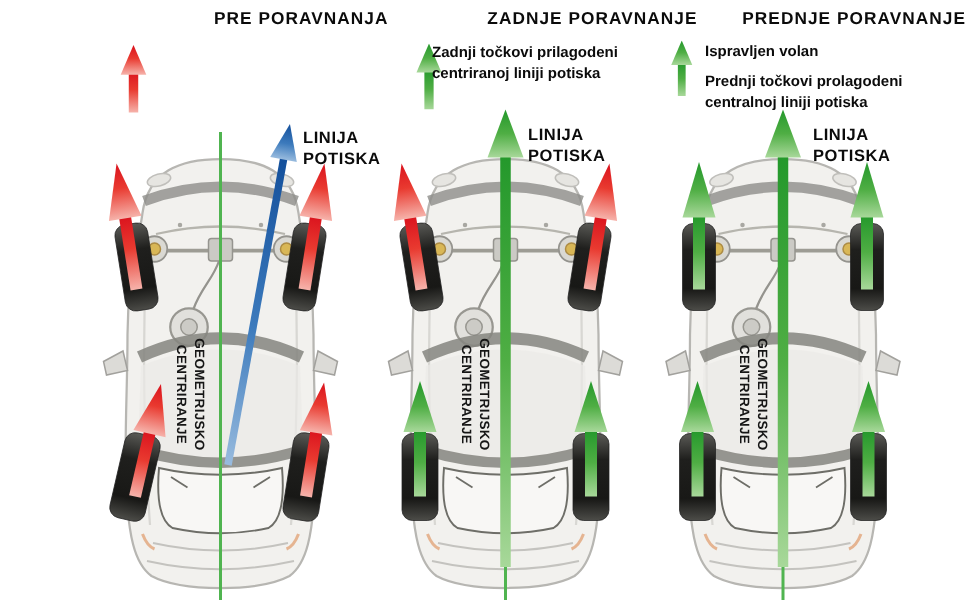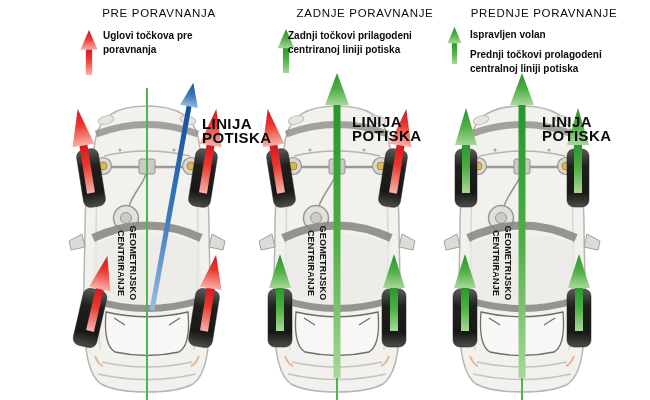--- a/index.html
+++ b/index.html
@@ -1,30 +1,30 @@
 <!DOCTYPE html>
 <html><head>
 <meta charset="utf-8">
 <style>
   html,body{margin:0;padding:0;background:#fff;}
   .stage{
     position:relative;width:650px;height:400px;overflow:hidden;background:#ffffff;
     font-family:"Liberation Sans",sans-serif;color:#0d0d0d;
   }
   .section-title{
-    position:absolute;top:7px;font-size:11.5px;font-weight:normal;
-    letter-spacing:.7px;text-align:center;white-space:nowrap;color:#0b0b0b;
+    position:absolute;top:7px;font-size:11.5px;font-weight:bold;
+    letter-spacing:.7px;text-align:right;white-space:nowrap;color:#0b0b0b;
   }
   .bullet{
     position:absolute;font-size:10px;font-weight:bold;line-height:14px;color:#0b0b0b;
   }
   .legend-arrow{position:absolute;}
   .thrust-label{
-    position:absolute;font-size:15px;font-weight:bold;line-height:14px;
-    letter-spacing:.4px;width:64px;color:#0b0b0b;z-index:2;margin-top:32px;
+    position:absolute;font-size:11px;font-weight:bold;line-height:14px;
+    letter-spacing:.4px;width:64px;color:#0b0b0b;z-index:2;
   }
   .body-label{
     position:absolute;width:78px;height:24px;font-size:9px;font-weight:bold;
     letter-spacing:.2px;line-height:12px;text-align:center;color:#161616;
     transform:rotate(90deg);z-index:2;
   }
   .car{position:absolute;top:60px;width:170px;height:345px;z-index:1;}
   svg{display:block;}
 </style>
 </head>
@@ -59,21 +59,20 @@
   </svg>
 
   <div class="section-title" style="left:59px;width:200px">PRE PORAVNANJA</div>
   <div class="section-title" style="left:444px;width:200px">PREDNJE PORAVNANJE</div>
   <div class="section-title" style="left:265px;width:200px">ZADNJE PORAVNANJE</div>
 
   <svg class="legend-arrow" style="left:80px;top:29px" width="18" height="47" viewBox="0 0 20 50">
     <rect x="6.5" y="19" width="7" height="31" fill="url(#redGrad)"></rect>
     <polygon points="0.5,22 10,0 19.5,22" fill="url(#redGrad)"></polygon>
   </svg>
-  <div class="bullet" style="left:103px;top:29px;width:110px">Uglovi točkova pre poravnanja</div>
 
   <svg class="legend-arrow" style="left:276px;top:29px" width="20" height="44" viewBox="0 0 20 50">
     <rect x="6.5" y="19" width="7" height="31" fill="url(#greenGrad)"></rect>
     <polygon points="0.5,22 10,0 19.5,22" fill="url(#greenGrad)"></polygon>
   </svg>
   <div class="bullet" style="left:288px;top:29px;width:152px">Zadnji točkovi prilagodeni centriranoj liniji potiska</div>
 
   <svg class="legend-arrow" style="left:446px;top:27px" width="17" height="37" viewBox="0 0 20 50">
     <rect x="6.5" y="19" width="7" height="31" fill="url(#greenGrad)"></rect>
     <polygon points="0.5,22 10,0 19.5,22" fill="url(#greenGrad)"></polygon>

